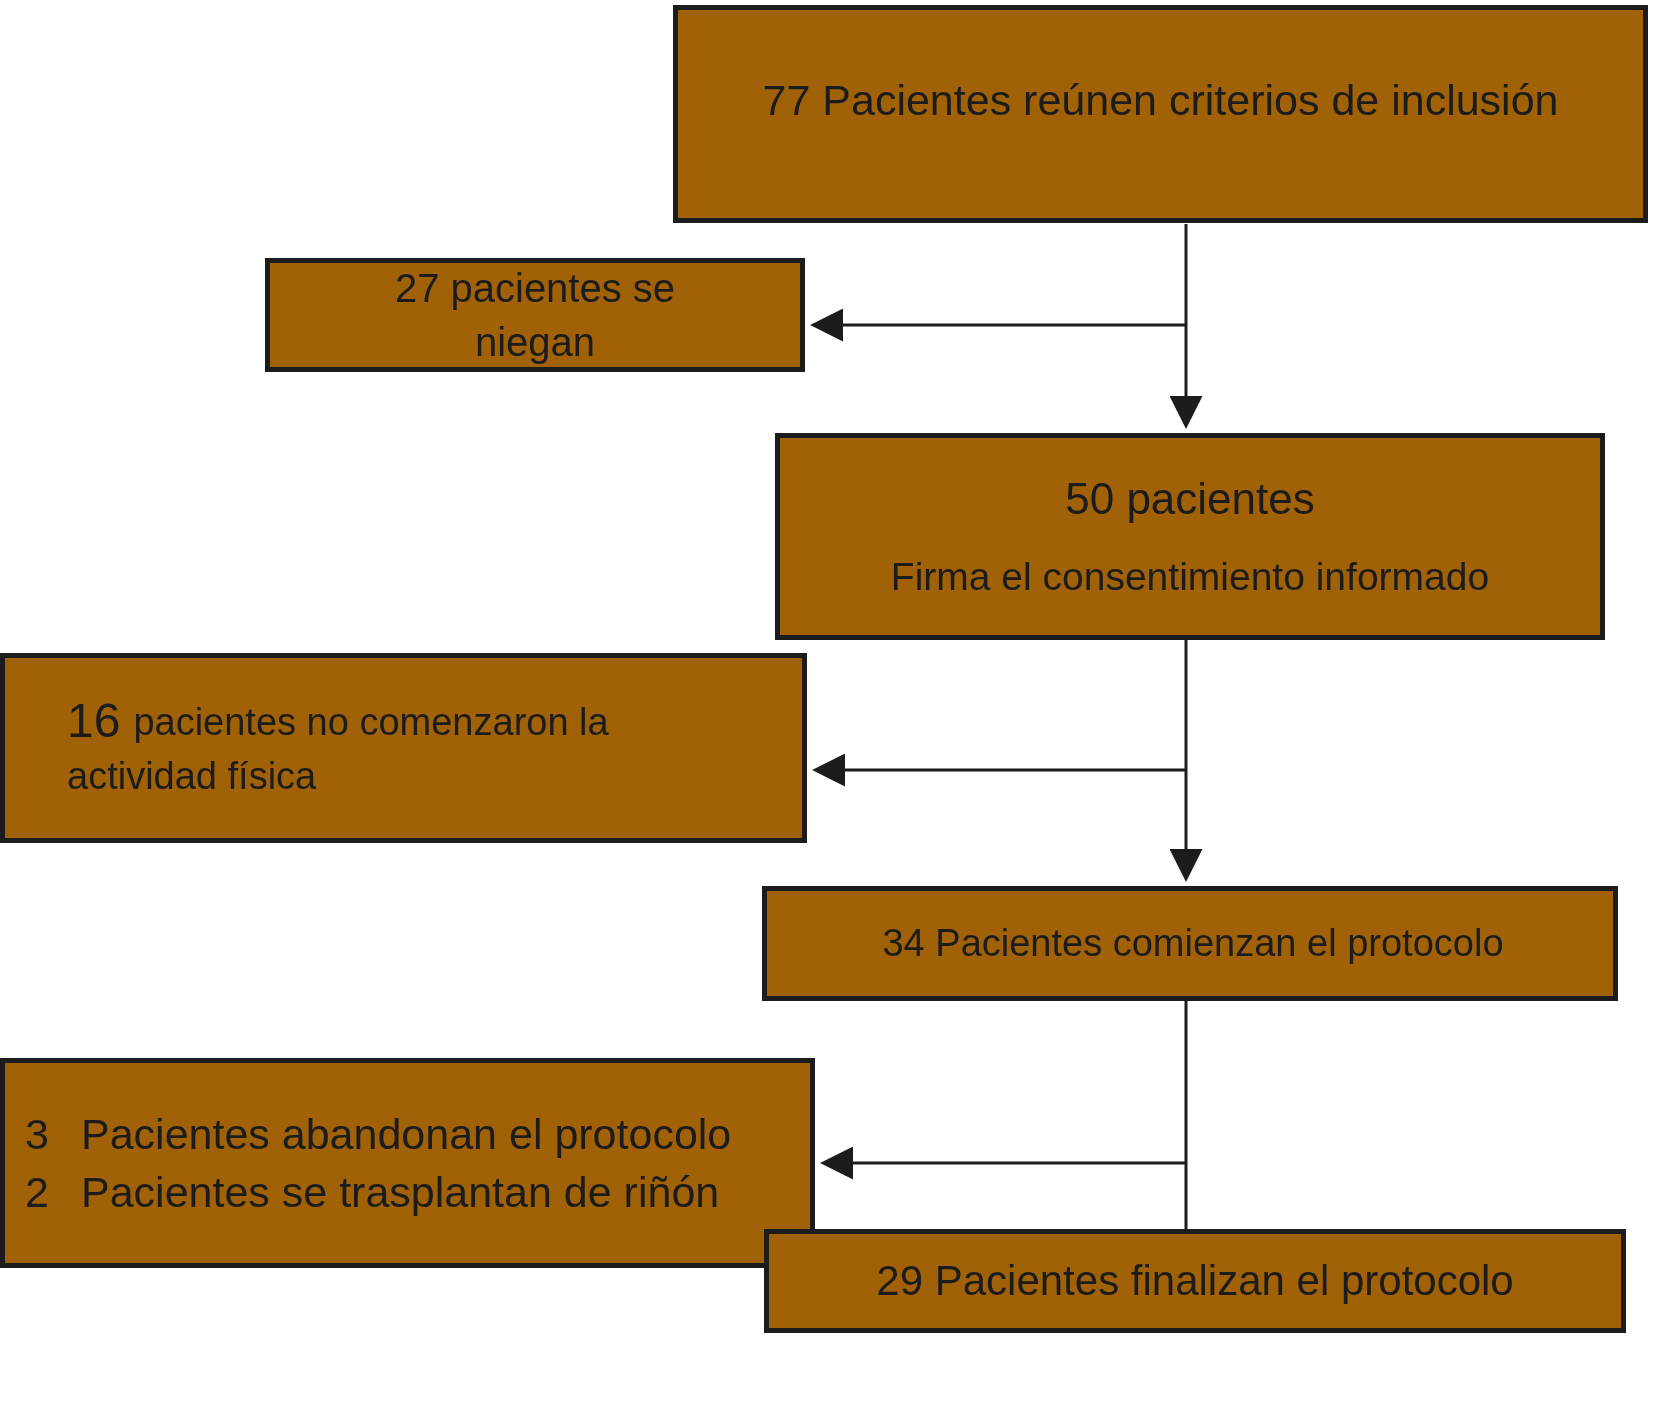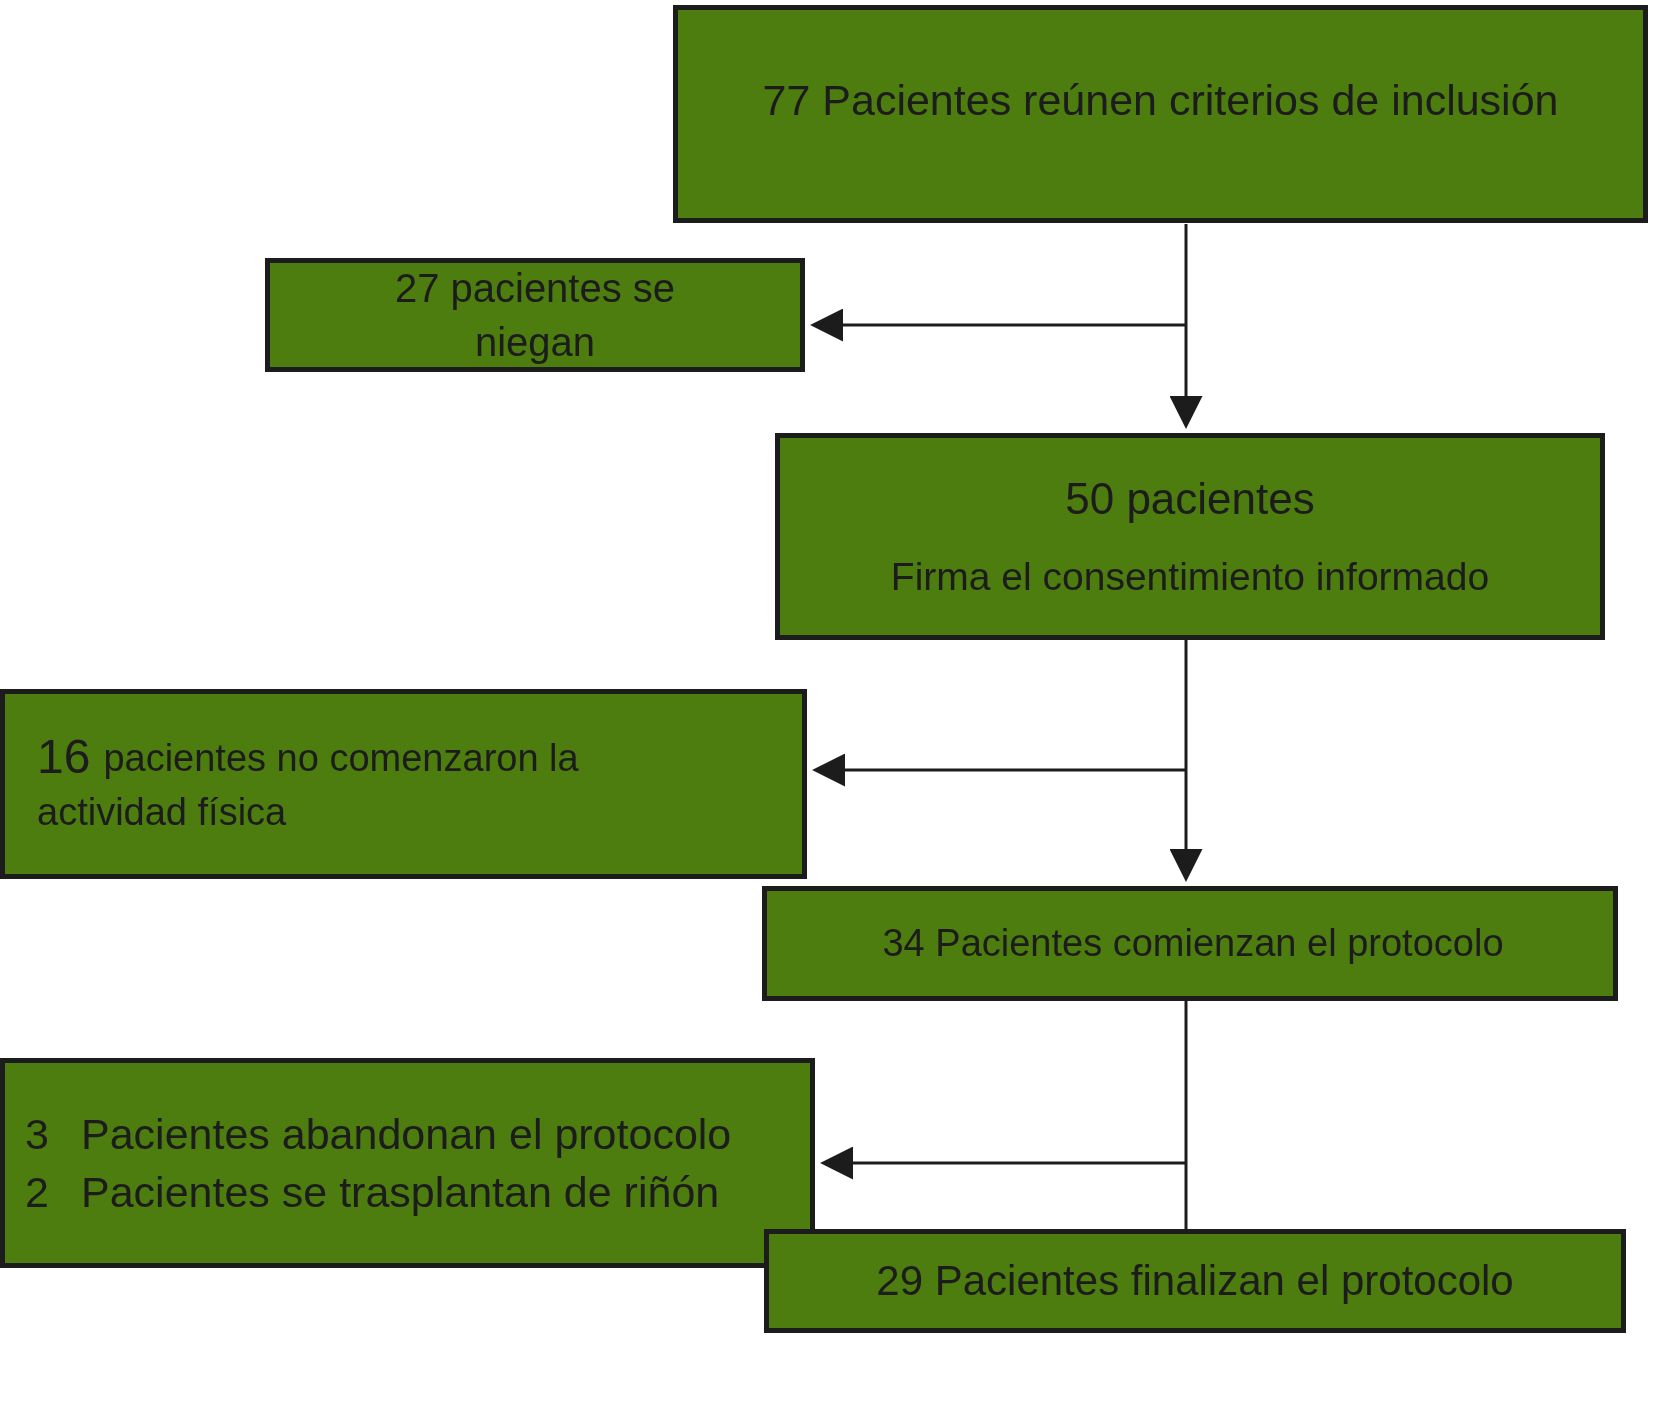--- a/index.html
+++ b/index.html
@@ -24,21 +24,21 @@
     z-index: 1;
   }
   .connectors line {
     stroke: #1c1c1c;
     stroke-width: 3;
   }
   .box {
     position: absolute;
     box-sizing: border-box;
     border: 5px solid #1c1c1c;
-    background: #4d7c0f;
+    background: #a16207;
     display: flex;
     flex-direction: column;
     justify-content: center;
     z-index: 2;
     line-height: 1.3;
   }
   .box.center { align-items: center; text-align: center; }
   .box.left   { align-items: flex-start; text-align: left; }
 
   
@@ -49,21 +49,21 @@
   
   #box-refused { left: 265px; top: 258px; width: 540px; height: 114px; }
   #box-refused .line { font-size: 40px; line-height: 54px; }
 
   
   #box-signed { left: 775px; top: 433px; width: 830px; height: 207px; }
   #box-signed .heading { font-size: 44px; margin-bottom: 25px; }
   #box-signed .subtext { font-size: 39px; }
 
   
-  #box-not-started { left: 0px; top: 689px; width: 807px; height: 190px; padding-left: 32px; }
+  #box-not-started { left: 0px; top: 653px; width: 807px; height: 190px; padding-left: 62px; }
   #box-not-started .line { font-size: 38px; line-height: 54px; }
   #box-not-started .big-number { font-size: 48px; vertical-align: -2px; }
   #box-not-started .after-number { margin-left: 13px; }
 
   
   #box-started { left: 762px; top: 886px; width: 856px; height: 115px; padding-left: 6px; }
   #box-started .line { font-size: 38px; }
 
   
   #box-withdrawn { left: 0px; top: 1058px; width: 815px; height: 210px; padding-left: 20px; }

